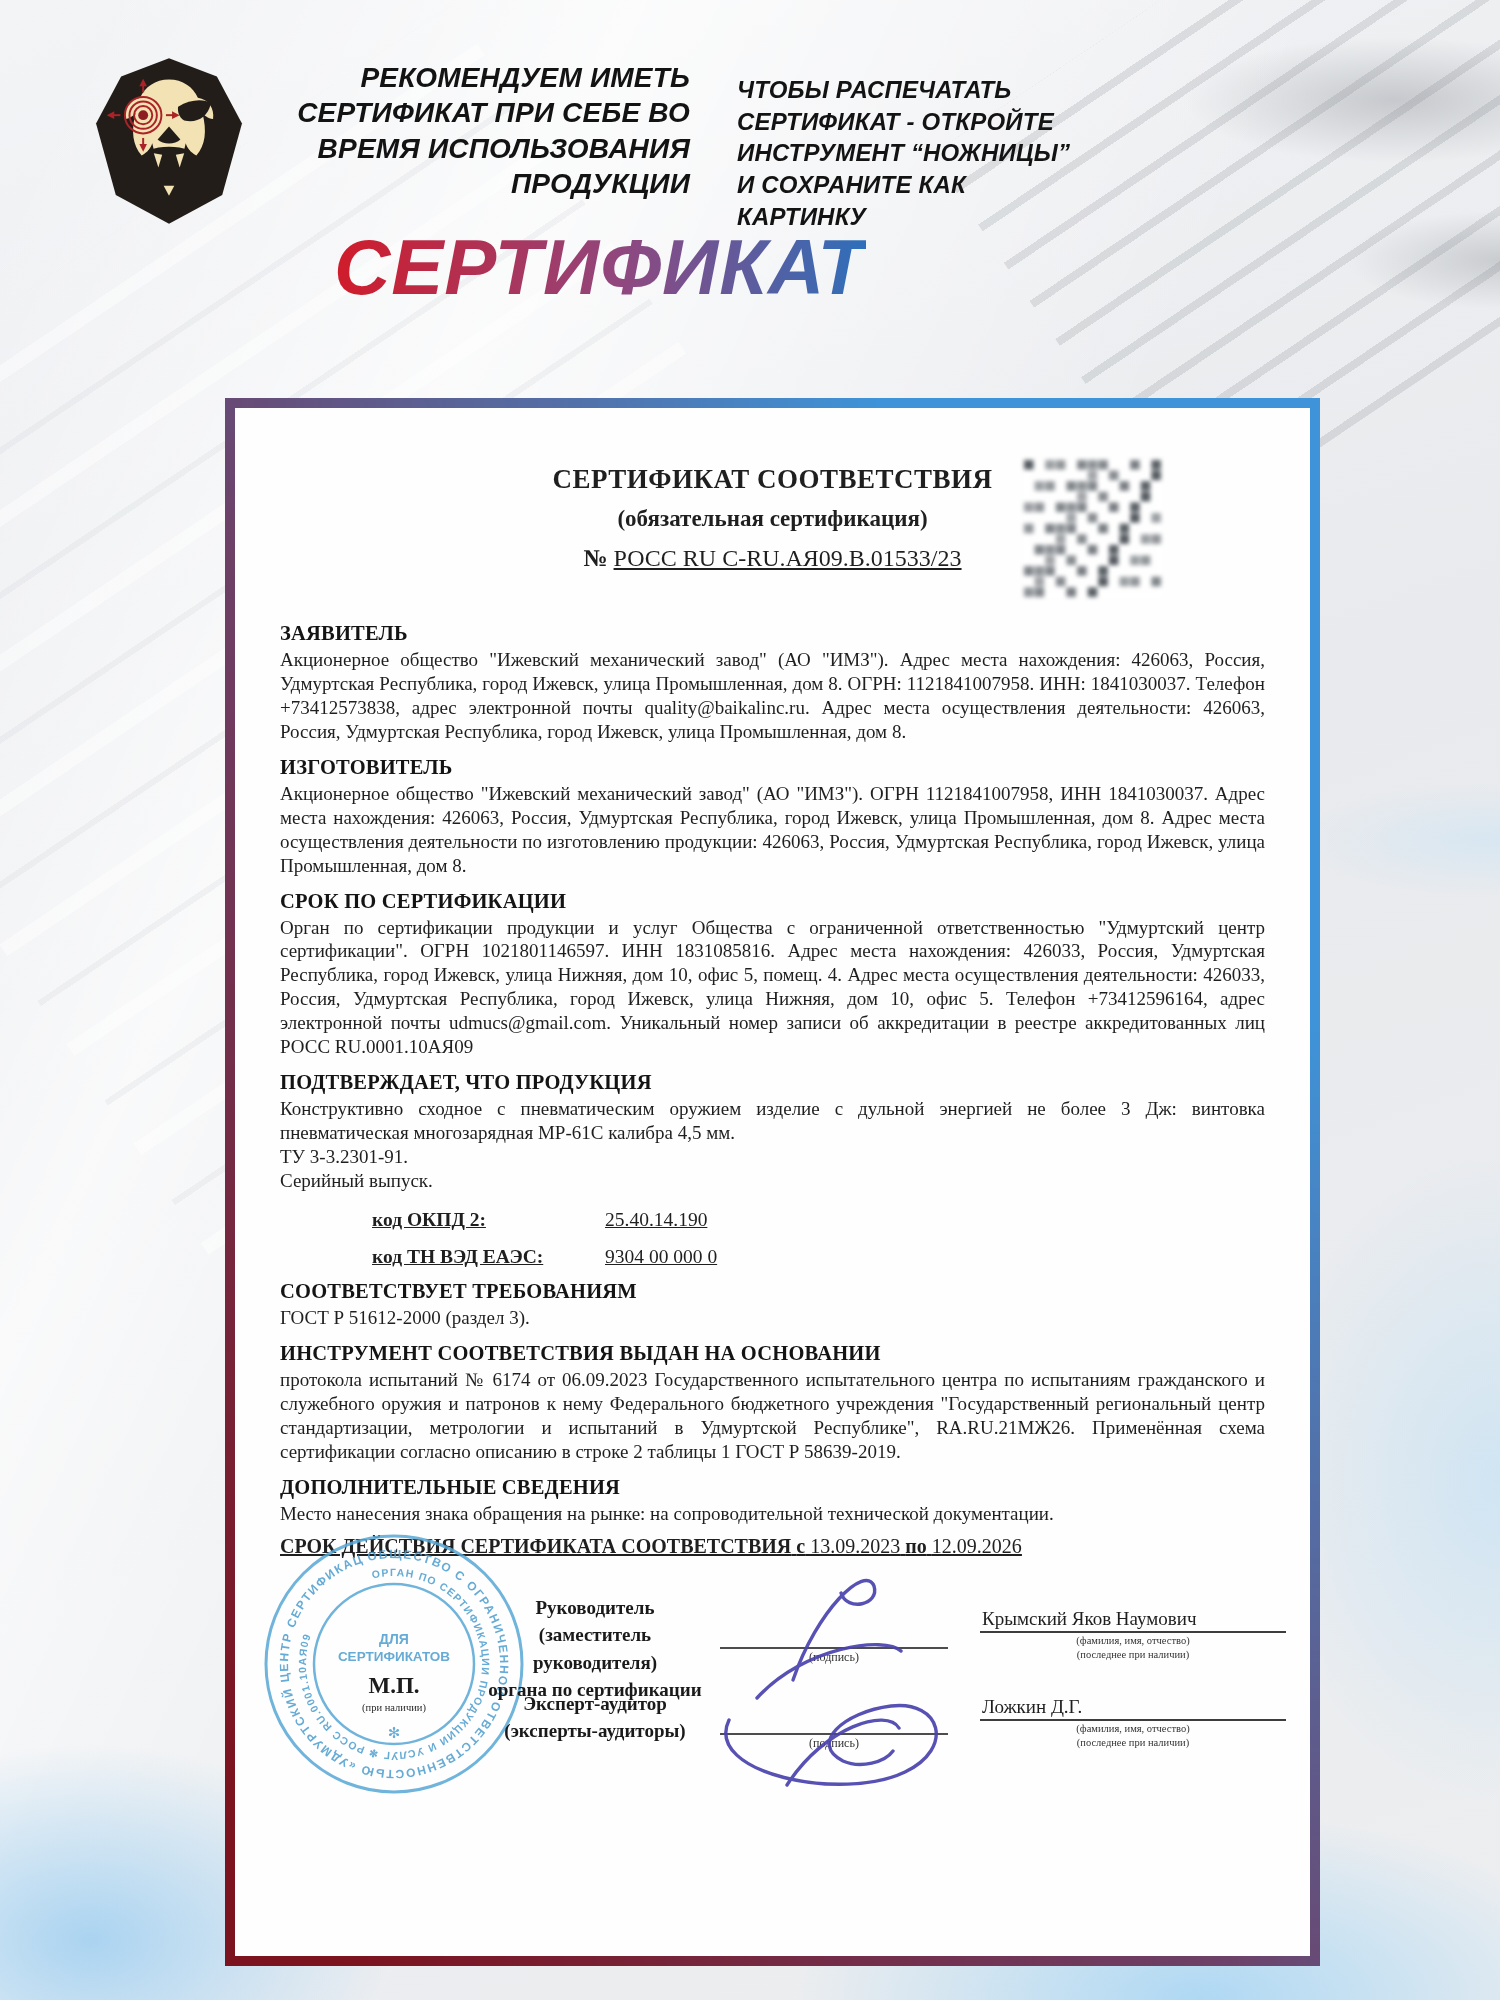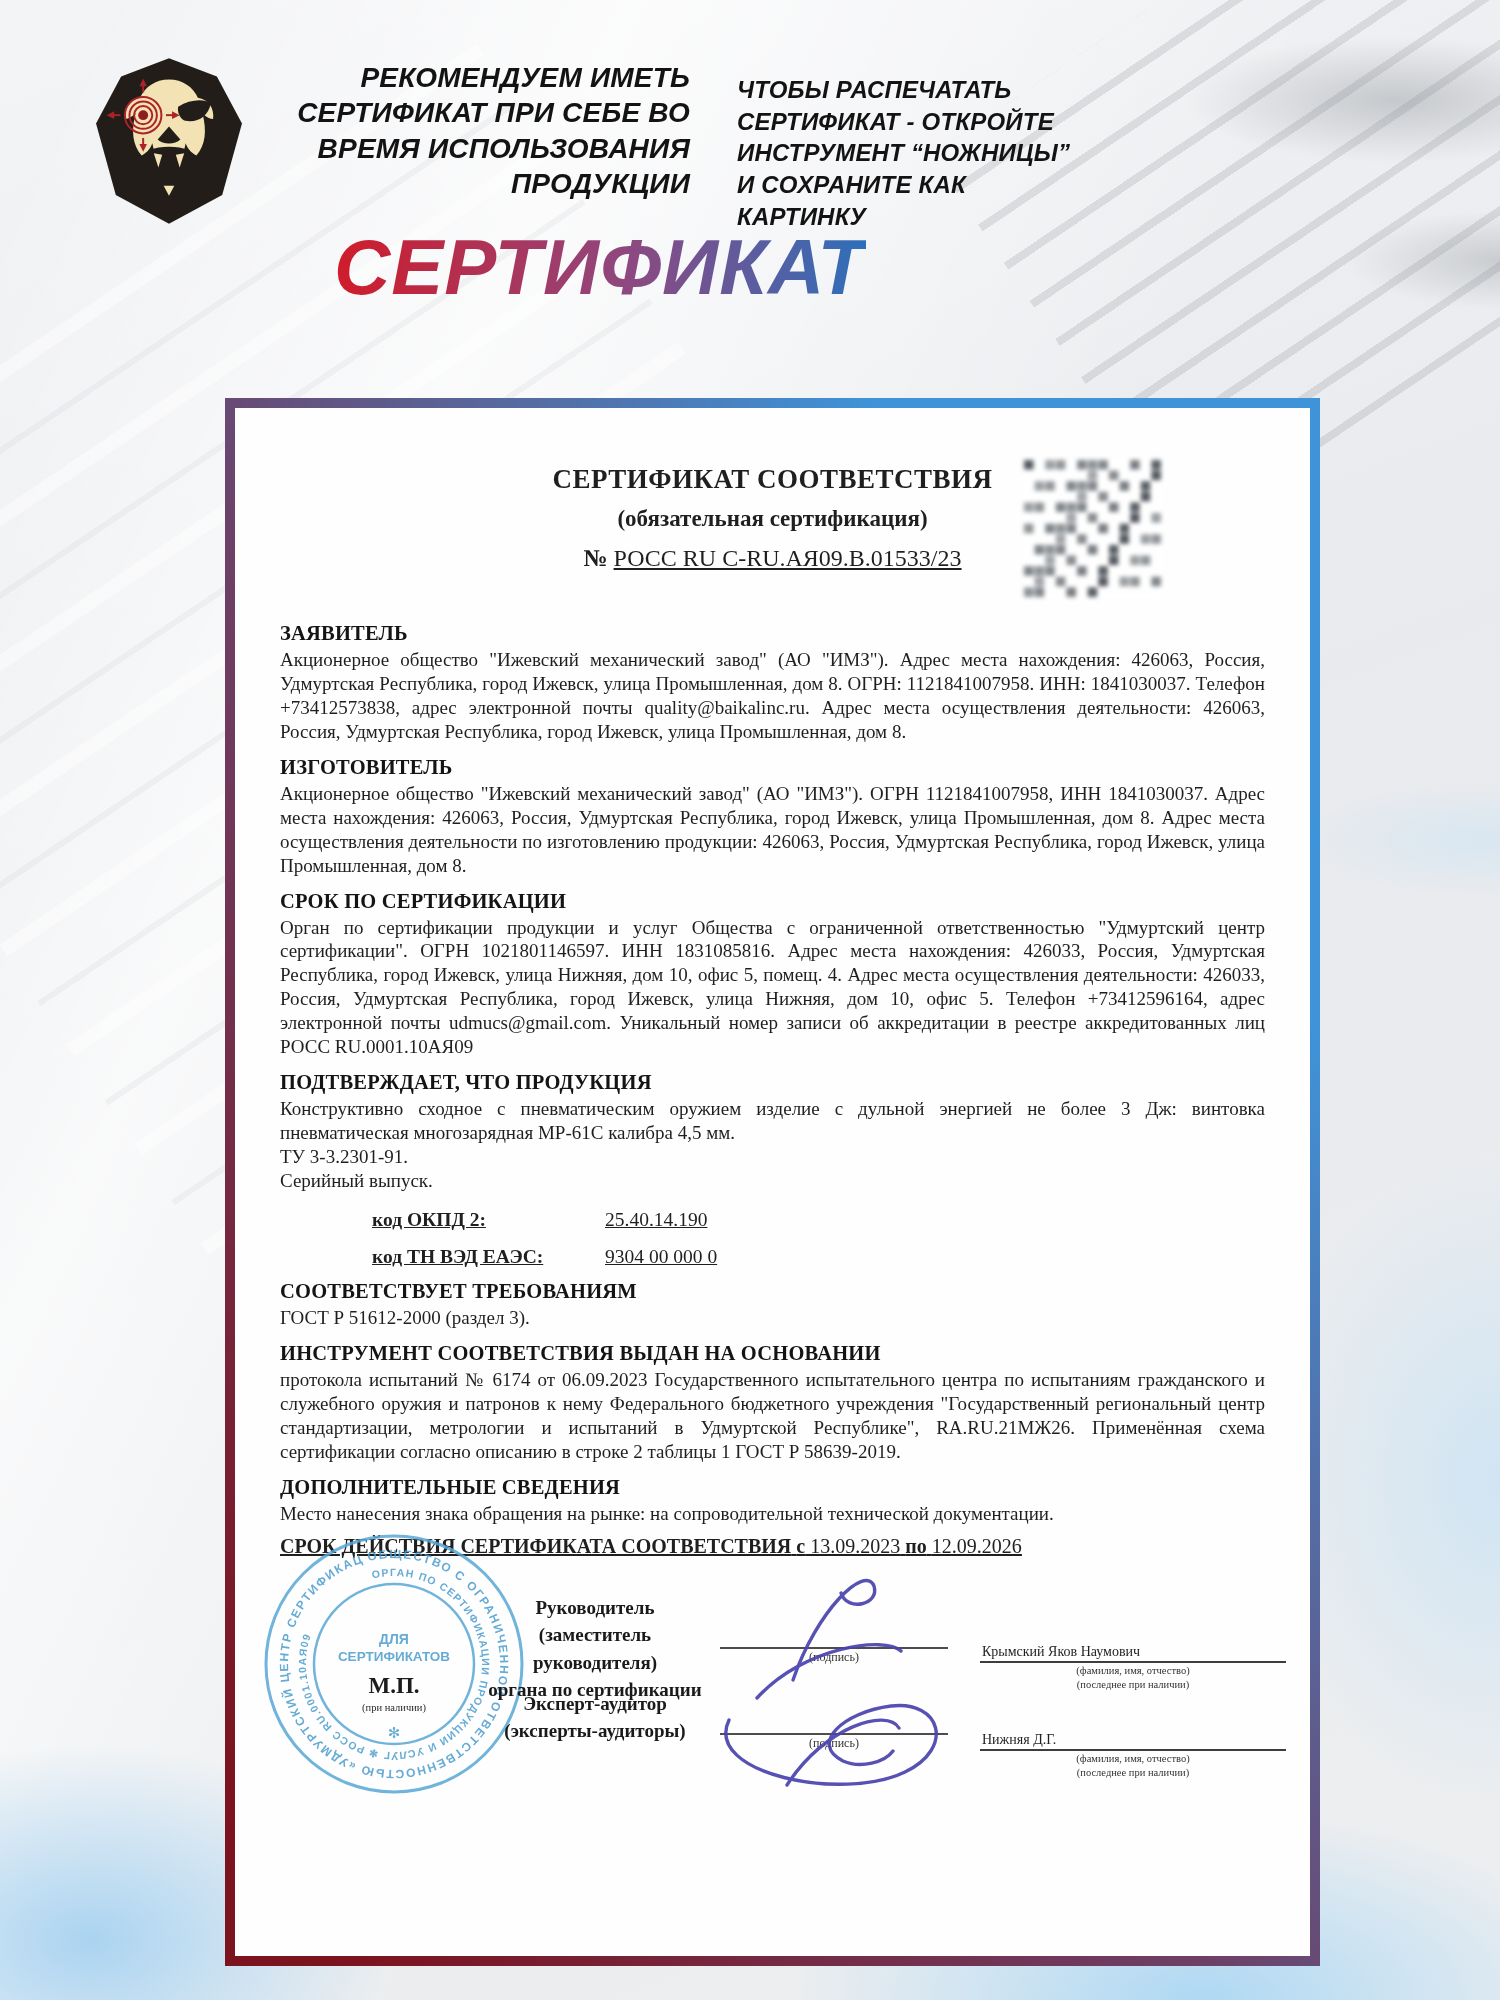--- a/index.html
+++ b/index.html
@@ -65,21 +65,21 @@
   #f-head{left:195px;top:24px;width:240px;}
   #f-auditor{left:195px;top:120px;width:240px;}
   .sigline{position:absolute;width:228px;border-top:2px solid #4d4d4d;}
   #sig1{left:440px;top:77px;}
   #sig2{left:440px;top:163px;}
   .sigline .cap{text-align:center;font-size:12px;color:#333;margin-top:1px;}
   #signatures{position:absolute;left:415px;top:-22px;width:310px;height:250px;pointer-events:none;}
   .nameblock{position:absolute;left:700px;width:306px;}
   #name1{top:38px;}
   #name2{top:126px;}
-  .nameblock .nm{font-size:14px;border-bottom:2px solid #3d3d3d;padding-bottom:1px;padding-left:2px;margin-top:36px;}
+  .nameblock .nm{font-size:19px;border-bottom:2px solid #3d3d3d;padding-bottom:1px;padding-left:2px;}
   .nameblock .nc{text-align:center;font-size:10.5px;line-height:1.2;color:#333;margin-top:2px;}
 </style>
 </head>
 <body>
 
 <div id="page">
   <div class="texture"></div>
   <div class="streaks"></div>
   <div class="streaks2"></div>
 
@@ -305,20 +305,20 @@
         </g>
       </svg>
 
       <div id="name1" class="nameblock">
         <div class="nm">Крымский Яков Наумович</div>
         <div class="nc">(фамилия, имя, отчество)</div>
         <div class="nc">(последнее при наличии)</div>
       </div>
 
       <div id="name2" class="nameblock">
-        <div class="nm">Нижняя Д.Г.</div>
+        <div class="nm">Ложкин Д.Г.</div>
         <div class="nc">(фамилия, имя, отчество)</div>
         <div class="nc">(последнее при наличии)</div>
       </div>
 
     </div>
   </div>
 </div>
 
 </body></html>

